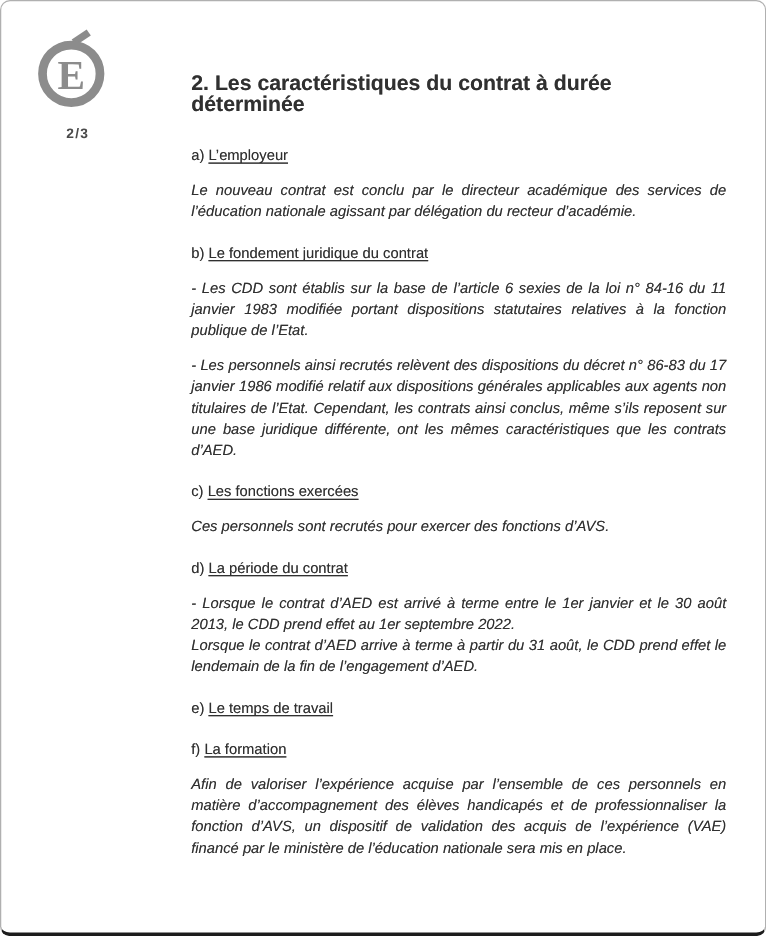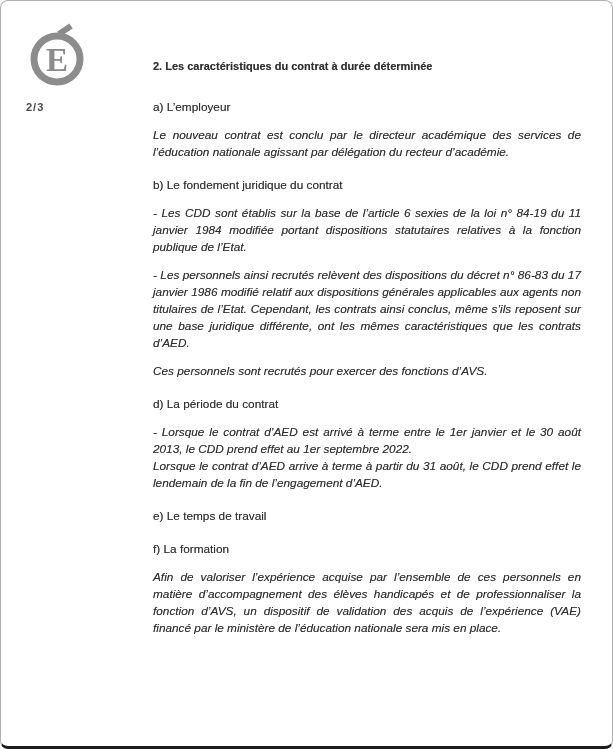--- a/index.html
+++ b/index.html
@@ -20,37 +20,37 @@
     border-radius:8px;
     overflow:hidden;
     font-family:"Liberation Sans", sans-serif;
     color:var(--text);
   }
   .logo{
     position:absolute;left:27px;top:20px;
     width:58px;height:66px;
   }
   .page-number{
-    position:absolute;left:25px;top:100px;
+    position:absolute;left:52px;top:100px;
     font-size:11px;font-weight:bold;letter-spacing:1px;
     color:#4a4a4a;
   }
   .content{
     position:absolute;left:152px;top:57px;width:428px;
     text-shadow:0 0 0.5px rgba(48,48,48,0.55);
   }
   .doc-title{
-    font-size:11px;font-weight:bold;
+    font-size:17px;font-weight:bold;
     margin:0 0 24px 0;line-height:17px;
   }
   .section-heading{
     font-size:11.8px;font-weight:normal;
     margin:16px 0 11px 0;line-height:17px;
   }
-  .section-title{text-underline-offset:2px;}
+  .section-title{text-decoration:underline;text-underline-offset:2px;}
   .para{
     font-size:11.8px;line-height:17px;
     margin:11px 0;
     text-align:justify;
     white-space:pre-line;
     font-style:italic;
   }
 </style>
 </head>
 <body>
@@ -73,25 +73,26 @@
   <div class="content">
     <h1 class="doc-title">2. Les caractéristiques du contrat à durée déterminée</h1>
     <div id="sections">
   <section class="doc-section">
     <h2 class="section-heading"><span class="section-prefix">a)</span> <span class="section-title">L’employeur</span></h2>
   <p class="para">Le nouveau contrat est conclu par le directeur académique des services de l’éducation nationale agissant par délégation du recteur d’académie.</p>
         </section>
 
   <section class="doc-section">
     <h2 class="section-heading"><span class="section-prefix">b)</span> <span class="section-title">Le fondement juridique du contrat</span></h2>
-  <p class="para">- Les CDD sont établis sur la base de l’article 6 sexies de la loi n° 84-19 du 11 janvier 1984 modifiée portant dispositions statutaires relatives à la fonction publique de l’Etat.</p>
+  <p class="para">- Les CDD sont établis sur la base de l’article 6 sexies de la loi n° 84-16 du 11 janvier 1983 modifiée portant dispositions statutaires relatives à la fonction publique de l’Etat.</p>
           <p class="para">- Les personnels ainsi recrutés relèvent des dispositions du décret n° 86-83 du 17 janvier 1986 modifié relatif aux dispositions générales applicables aux agents non titulaires de l’Etat. Cependant, les contrats ainsi conclus, même s’ils reposent sur une base juridique différente, ont les mêmes caractéristiques que les contrats d’AED.</p>
         </section>
 
   <section class="doc-section">
+    <h2 class="section-heading"><span class="section-prefix">c)</span> <span class="section-title">Les fonctions exercées</span></h2>
   <p class="para">Ces personnels sont recrutés pour exercer des fonctions d’AVS.</p>
         </section>
 
   <section class="doc-section">
     <h2 class="section-heading"><span class="section-prefix">d)</span> <span class="section-title">La période du contrat</span></h2>
           <p class="para">- Lorsque le contrat d’AED est arrivé à terme entre le 1er janvier et le 30 août 2013, le CDD prend effet au 1er septembre 2022.
 Lorsque le contrat d’AED arrive à terme à partir du 31 août, le CDD prend effet le lendemain de la fin de l’engagement d’AED.</p>
         </section>
 
   <section class="doc-section">

